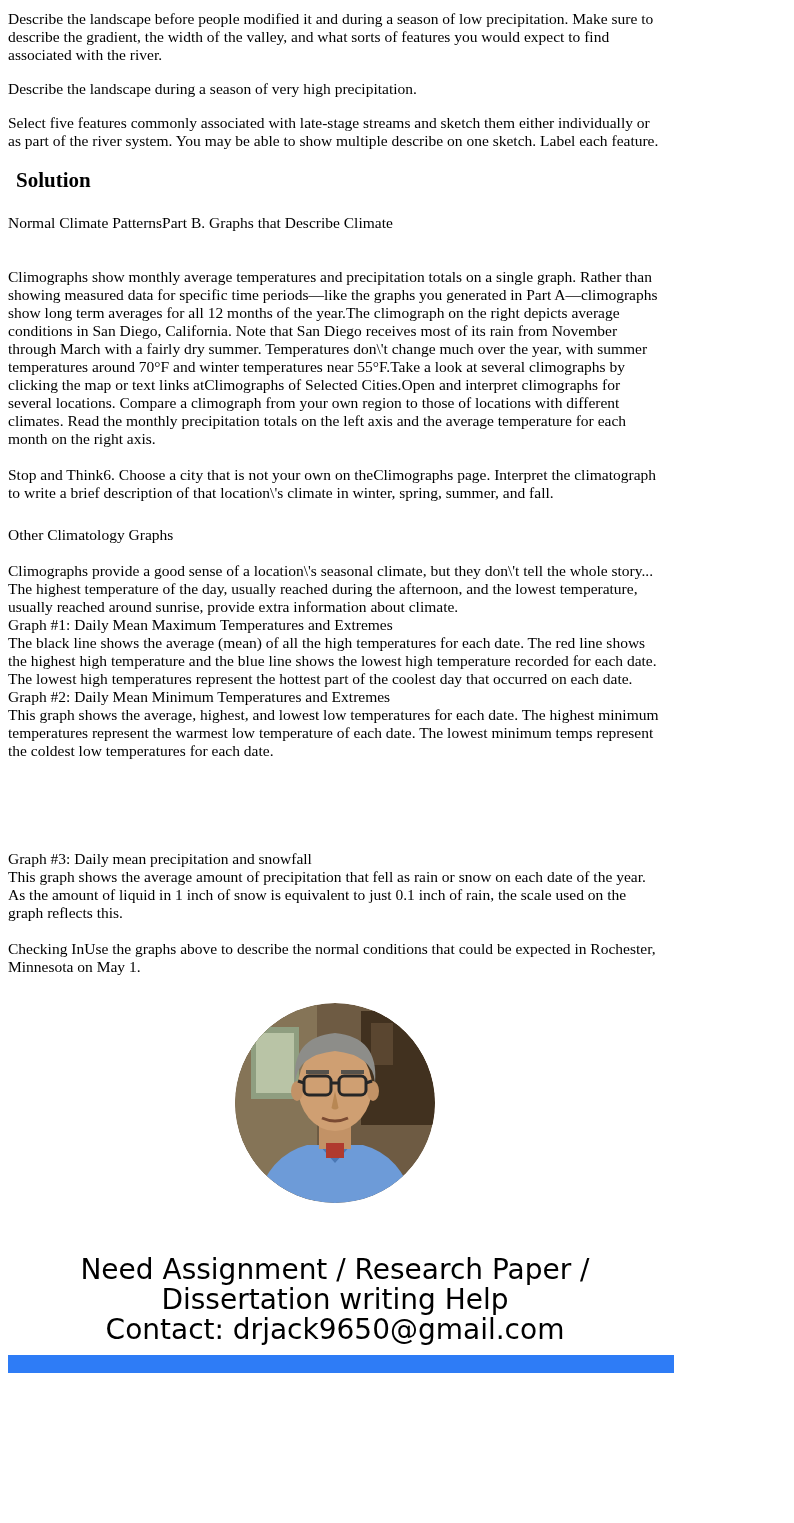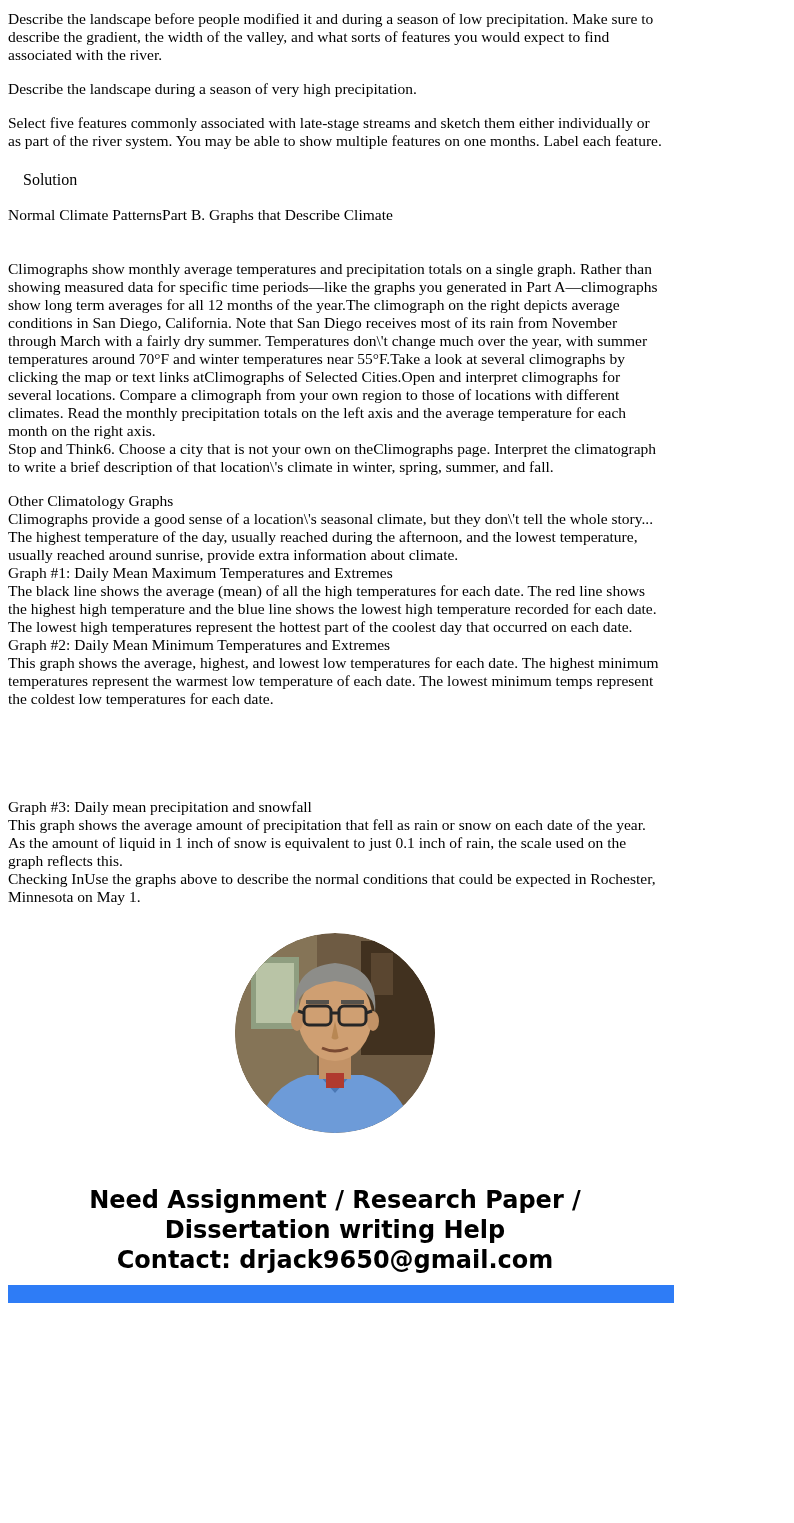--- a/index.html
+++ b/index.html
@@ -10,73 +10,73 @@
     font-family: "Liberation Serif", serif;
   }
   .page { width: 670px; padding: 0 8px; }
 
   .para {
     margin: 0;
     font-size: 15.5px;
     line-height: 18px;
   }
   .solution-heading {
-    margin: 15px;
-    font-size: 16px;
+    margin: 8px;
+    font-size: 21px;
     line-height: 20px;
-    font-weight: normal;
+    font-weight: bold;
     font-family: "Liberation Serif", serif;
   }
 
   
   .g10 { margin-top: 10px; }
   .g16 { margin-top: 16px; }
-  .g18 { }
+  .g18 { margin-top: 18px; }
   .g20 { margin-top: 20px; }
   .g27 { margin-top: 27px; }
-  .g36 { margin-top: 16px; }
+  .g36 { margin-top: 24px; }
   .g52 { margin-top: 52px; }
   .g54 { margin-top: 36px; }
   .g72 { }
   .g90 { margin-top: 90px; }
 
   .avatar-wrap {
     width: 200px;
     height: 200px;
     margin-left: auto;
     margin-right: auto;
   }
   .avatar-wrap svg { display: block; border-radius: 50%; }
 
   .footer {
     max-width: 712px;
     margin-left: auto;
     margin-right: auto;
     text-align: center;
     font-family: "DejaVu Sans", sans-serif;
-    font-weight: bold;
-    font-size: 24px;
+    font-weight: normal;
+    font-size: 28px;
     line-height: 30px;
   }
 
   .blue-bar {
     width: 666px;
     height: 18px;
     margin: 10px auto 0 auto;
     background: #2e7cf6; 
   }
 </style>
 </head>
 <body>
 
 <div class="page">
 
   <p class="para g10">Describe the landscape before people modified it and during a season of low precipitation. Make sure to describe the gradient, the width of the valley, and what sorts of features you would expect to find associated with the river.</p>
   <p class="para g16">Describe the landscape during a season of very high precipitation.</p>
-  <p class="para g16">Select five features commonly associated with late-stage streams and sketch them either individually or as part of the river system. You may be able to show multiple features on one months. Label each feature.</p>
+  <p class="para g16">Select five features commonly associated with late-stage streams and sketch them either individually or as part of the river system. You may be able to show multiple describe on one sketch. Label each feature.</p>
 
   <h2 class="solution-heading g20">Solution</h2>
 
   <p class="para g36">Normal Climate PatternsPart B. Graphs that Describe Climate</p>
 
   <p class="para g54">Climographs show monthly average temperatures and precipitation totals on a single graph. Rather than showing measured data for specific time periods—like the graphs you generated in Part A—climographs show long term averages for all 12 months of the year.The climograph on the right depicts average conditions in San Diego, California. Note that San Diego receives most of its rain from November through March with a fairly dry summer. Temperatures don\'t change much over the year, with summer temperatures around 70°F and winter temperatures near 55°F.Take a look at several climographs by clicking the map or text links atClimographs of Selected Cities.Open and interpret climographs for several locations. Compare a climograph from your own region to those of locations with different climates. Read the monthly precipitation totals on the left axis and the average temperature for each month on the right axis.</p>
 
   <p class="para g18">Stop and Think6. Choose a city that is not your own on theClimographs page. Interpret the climatograph to write a brief description of that location\'s climate in winter, spring, summer, and fall.</p>
 
   <p class="para g36">Other Climatology Graphs</p>

